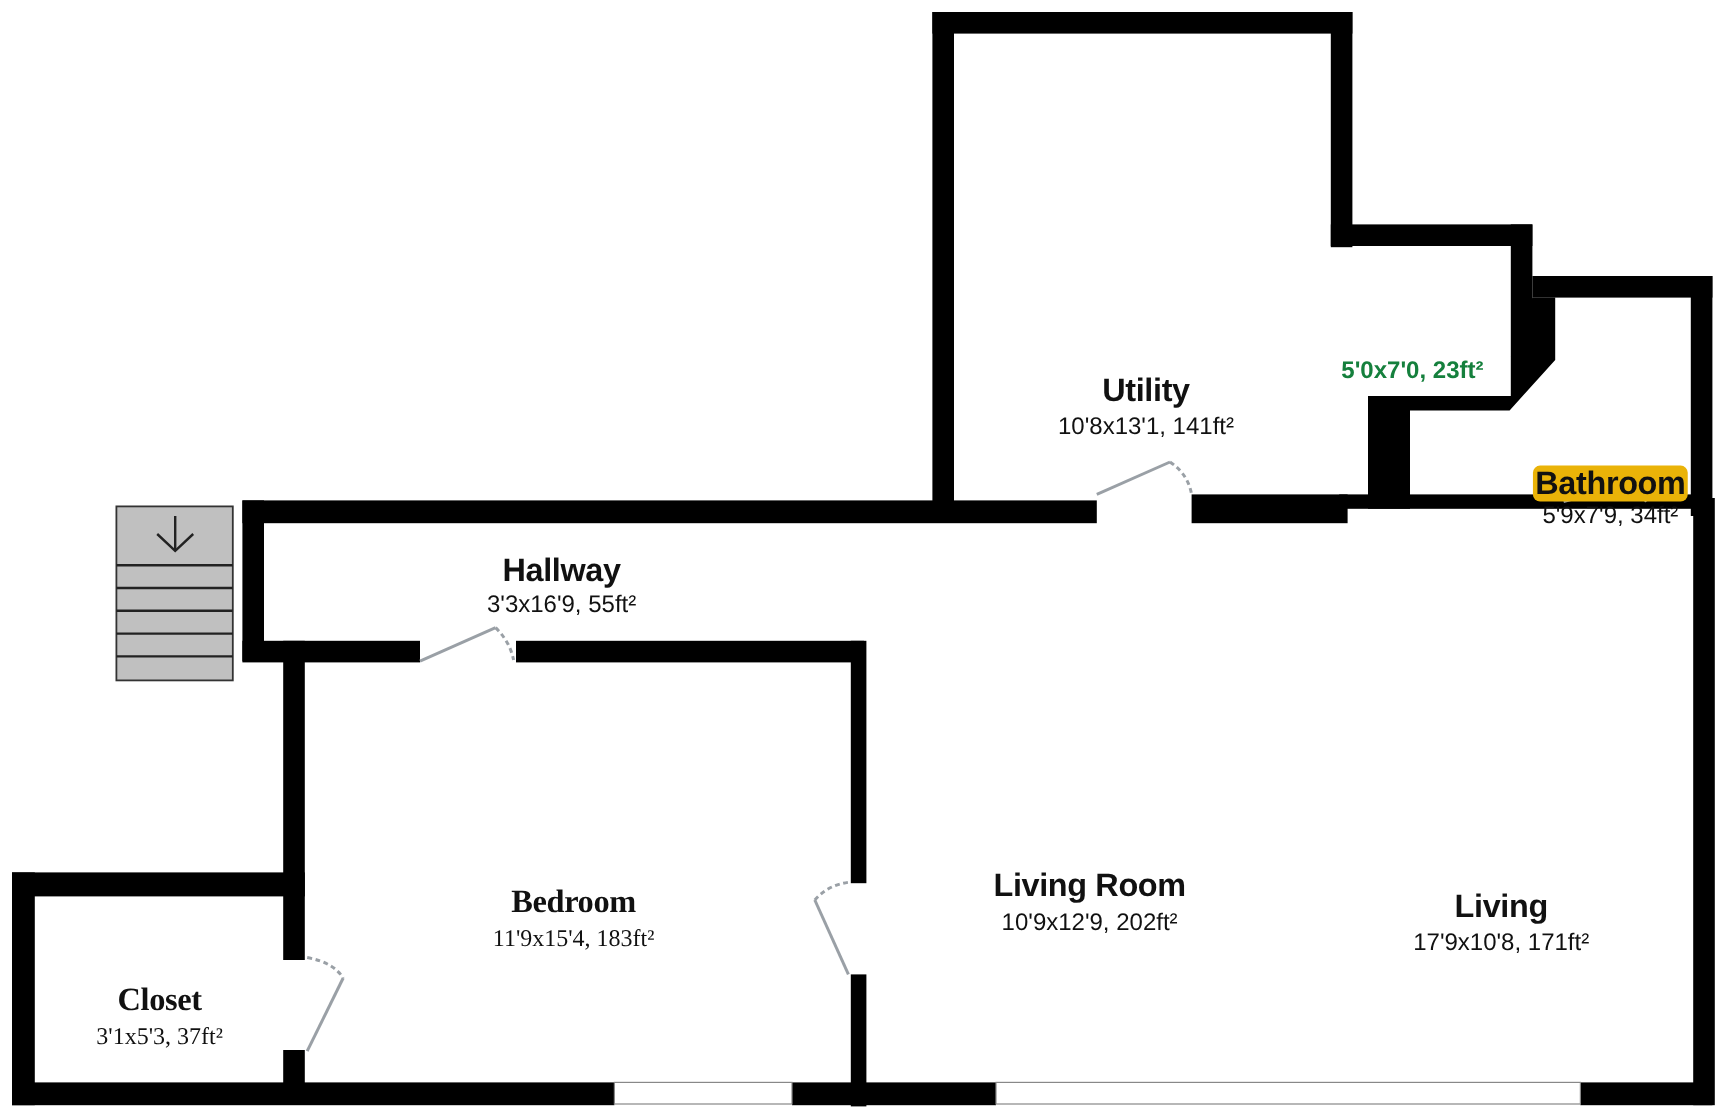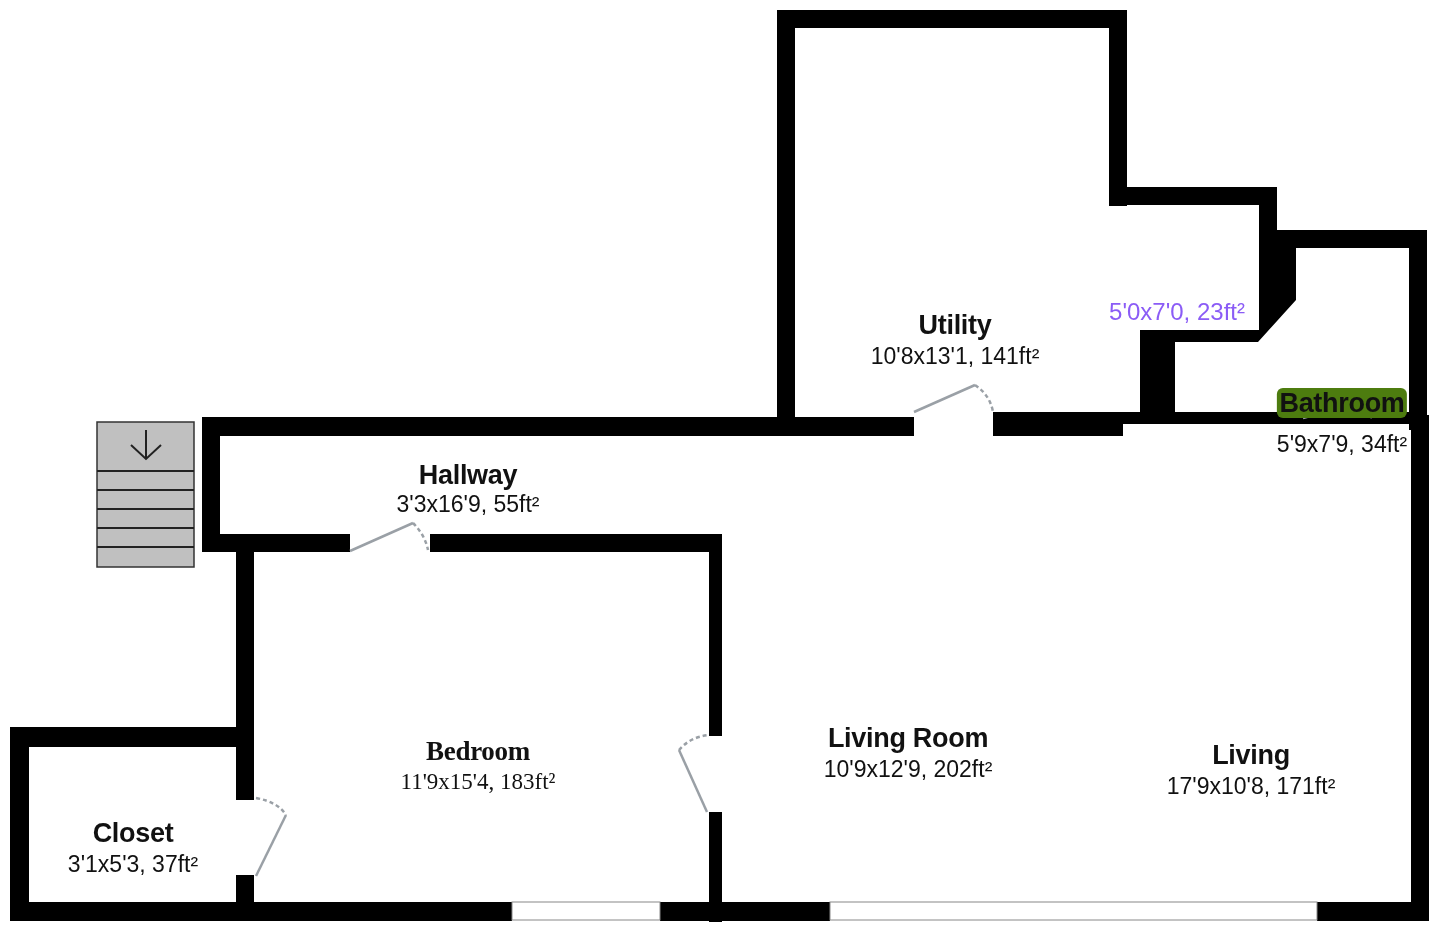--- a/index.html
+++ b/index.html
@@ -1,22 +1,22 @@
 <!DOCTYPE html>
 <html><head>
 <meta charset="utf-8">
 <style>
   html, body { margin: 0; padding: 0; background: #ffffff; }
   body { width: 1440px; height: 931px; position: relative; overflow: hidden; font-family: "Liberation Sans", sans-serif; }
   #plan { position: absolute; left: 0; top: 0; width: 1440px; height: 931px; }
   .room-label { position: absolute; text-align: center; color: #111; transform: translateX(-50%); white-space: nowrap; }
   .room-name { font-weight: bold; font-size: 27px; line-height: 30px; letter-spacing: -0.3px; }
-  .room-dims { font-size: 23px; line-height: 24px; margin-top: 4px; }
-  .dims-only { position: absolute; font-size: 24px; color: #8b5cf6; white-space: nowrap; transform: translateX(-50%); }
-  .bath-name { background: #4d7c0f; border-radius: 6px; padding: 0 2px; }
+  .room-dims { font-size: 20px; line-height: 24px; margin-top: 4px; }
+  .dims-only { position: absolute; font-size: 20px; color: #15803d; white-space: nowrap; transform: translateX(-50%); font-weight: bold; }
+  .bath-name { background: #eab308; border-radius: 6px; padding: 0 2px; }
 </style>
 </head>
 <body>
 
 <svg id="plan" viewBox="0 0 1440 931" xmlns="http://www.w3.org/2000/svg">
   <g fill="#000">
 
     <rect x="777" y="10" width="350" height="18"></rect>
     <rect x="777" y="10" width="18" height="410"></rect>
     <rect x="1109" y="10" width="18" height="196"></rect>
@@ -84,34 +84,34 @@
 </svg>
 
 <div class="room-label" style="left:955px; top:310px;">
   <div class="room-name">Utility</div>
   <div class="room-dims">10'8x13'1, 141ft²</div>
 </div>
 <div class="dims-only" style="left:1177px; top:298px;">5'0x7'0, 23ft²</div>
 
 <div class="room-label" style="left:1342px; top:388px;">
   <div class="room-name bath-name">Bathroom</div>
-  <div class="room-dims" style="margin-top:14px;">5'9x7'9, 34ft²</div>
+  <div class="room-dims" style="margin-top:0;">5'9x7'9, 34ft²</div>
 </div>
 
 <div class="room-label" style="left:468px; top:460px;text-align:center;">
   <div class="room-name">Hallway</div>
   <div class="room-dims" style="margin-top:2px;">3'3x16'9, 55ft²</div>
 </div>
 
 <div class="room-label" style="left:478px; top:736px;font-family:Liberation Serif, serif;">
   <div class="room-name">Bedroom</div>
   <div class="room-dims">11'9x15'4, 183ft²</div>
 </div>
 
-<div class="room-label" style="left:133px; top:818px;">
+<div class="room-label" style="left:133px; top:818px;font-family:Liberation Serif, serif;">
   <div class="room-name">Closet</div>
   <div class="room-dims">3'1x5'3, 37ft²</div>
 </div>
 
 <div class="room-label" style="left:908px; top:723px;">
   <div class="room-name">Living Room</div>
   <div class="room-dims">10'9x12'9, 202ft²</div>
 </div>
 
 <div class="room-label" style="left:1251px; top:740px;">

